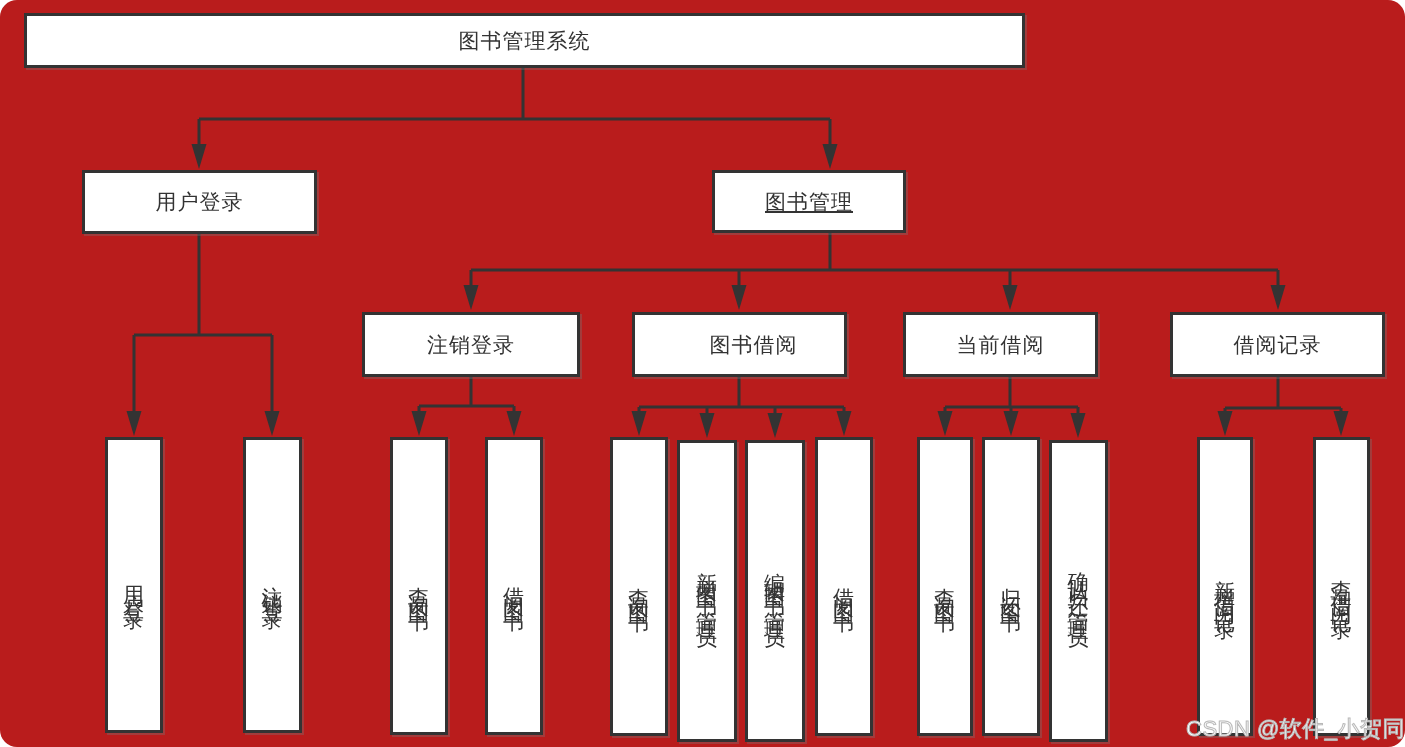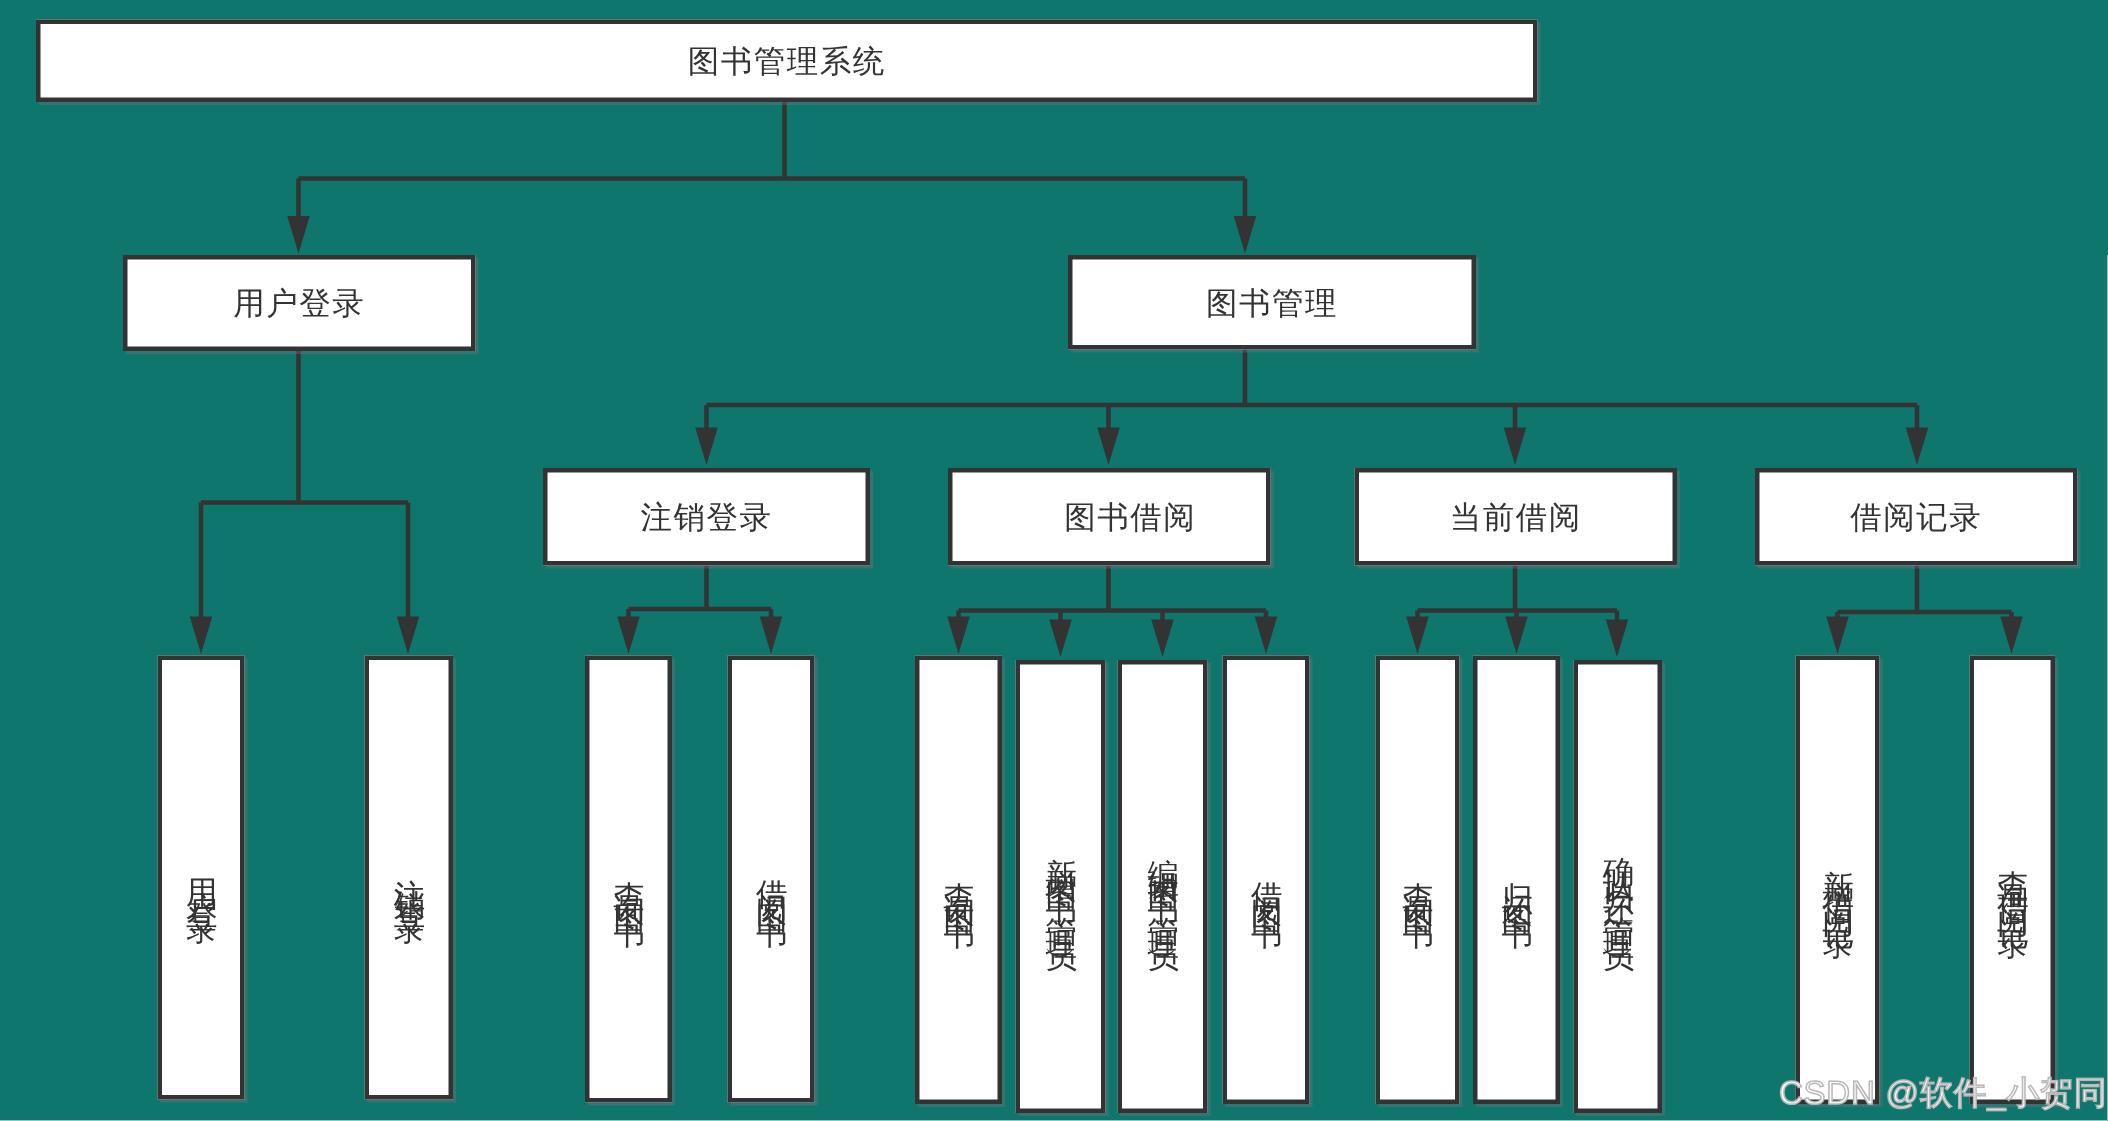--- a/index.html
+++ b/index.html
@@ -1,18 +1,18 @@
 <!DOCTYPE html>
 <html><head>
 <meta charset="utf-8">
 <style>
   html,body{margin:0;padding:0;background:#ffffff;}
   .stage{
-    position:relative;width:1405px;height:747px;background:#0f766e;
-    font-family:"Liberation Sans","DejaVu Sans",sans-serif;overflow:hidden;
+    position:relative;width:1405px;height:747px;background:#b91c1c;
+    font-family:"Liberation Sans","DejaVu Sans",sans-serif;overflow:hidden;border-radius:17px;
   }
   .connectors{position:absolute;left:0;top:0;z-index:0;}
   .node{
     position:absolute;box-sizing:border-box;background:#ffffff;
     border:3px solid #333333;color:#333333;z-index:1;
     display:flex;align-items:center;justify-content:center;
     box-shadow:2px 2px 0 rgba(120,120,120,0.35);
   }
   .hbox{font-size:21px;letter-spacing:1px;}
   .vbox .vtext{
@@ -62,31 +62,31 @@
     </g>
   </svg>
 
   <div class="node hbox" style="left:24px;top:13px;width:1001px;height:55px;">
     <span>图书管理系统</span>
   </div>
 
   <div class="node hbox" style="left:82px;top:170px;width:235px;height:64px;">
     <span>用户登录</span>
   </div>
-  <div class="node hbox" style="left:712px;top:170px;width:272px;height:63px;">
+  <div class="node hbox" style="left:712px;top:170px;width:194px;height:63px;text-decoration:underline;">
     <span>图书管理</span>
   </div>
 
   <div class="node hbox" style="left:362px;top:312px;width:218px;height:65px;">
     <span>注销登录</span>
   </div>
   <div class="node hbox" style="left:632px;top:312px;width:215px;height:65px;padding-left:28px;">
     <span>图书借阅</span>
   </div>
-  <div class="node hbox" style="left:903px;top:312px;width:215px;height:65px;">
+  <div class="node hbox" style="left:903px;top:312px;width:195px;height:65px;">
     <span>当前借阅</span>
   </div>
   <div class="node hbox" style="left:1170px;top:312px;width:215px;height:65px;">
     <span>借阅记录</span>
   </div>
 
   <div class="node vbox" style="left:105px;top:437px;width:58px;height:296px;">
     <span class="vtext">用户登录</span>
   </div>
   <div class="node vbox" style="left:243px;top:437px;width:59px;height:296px;">

